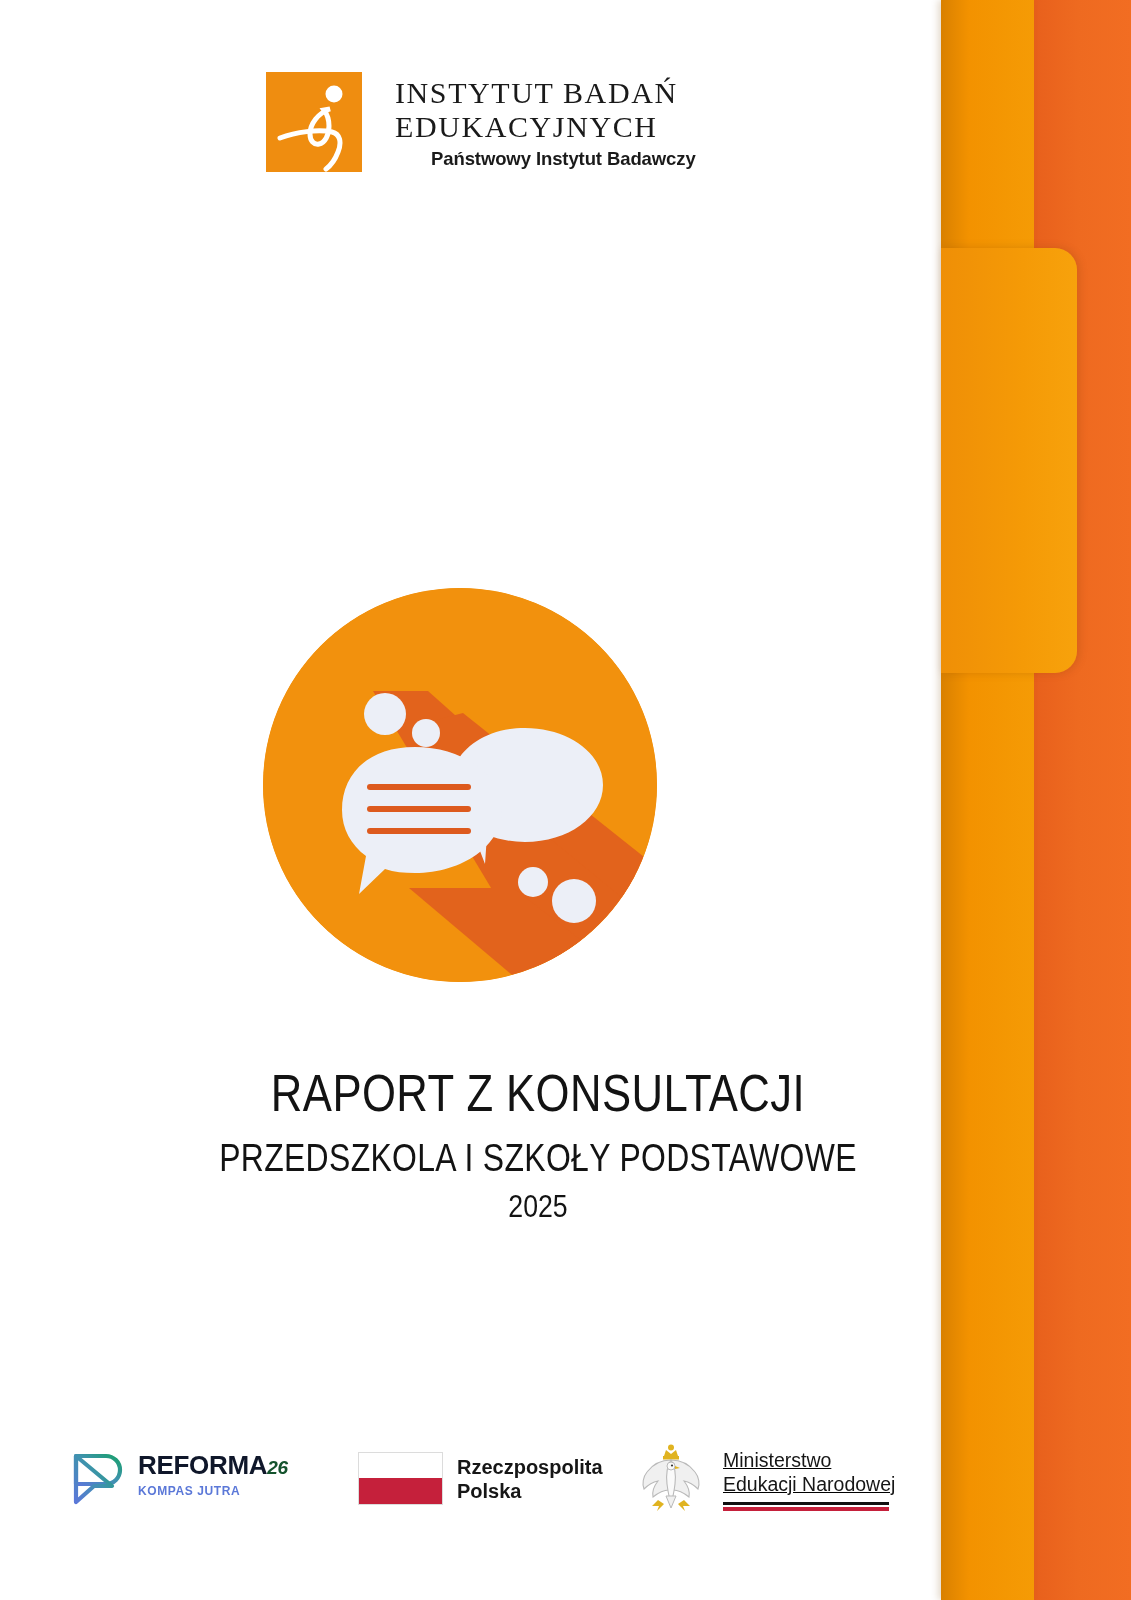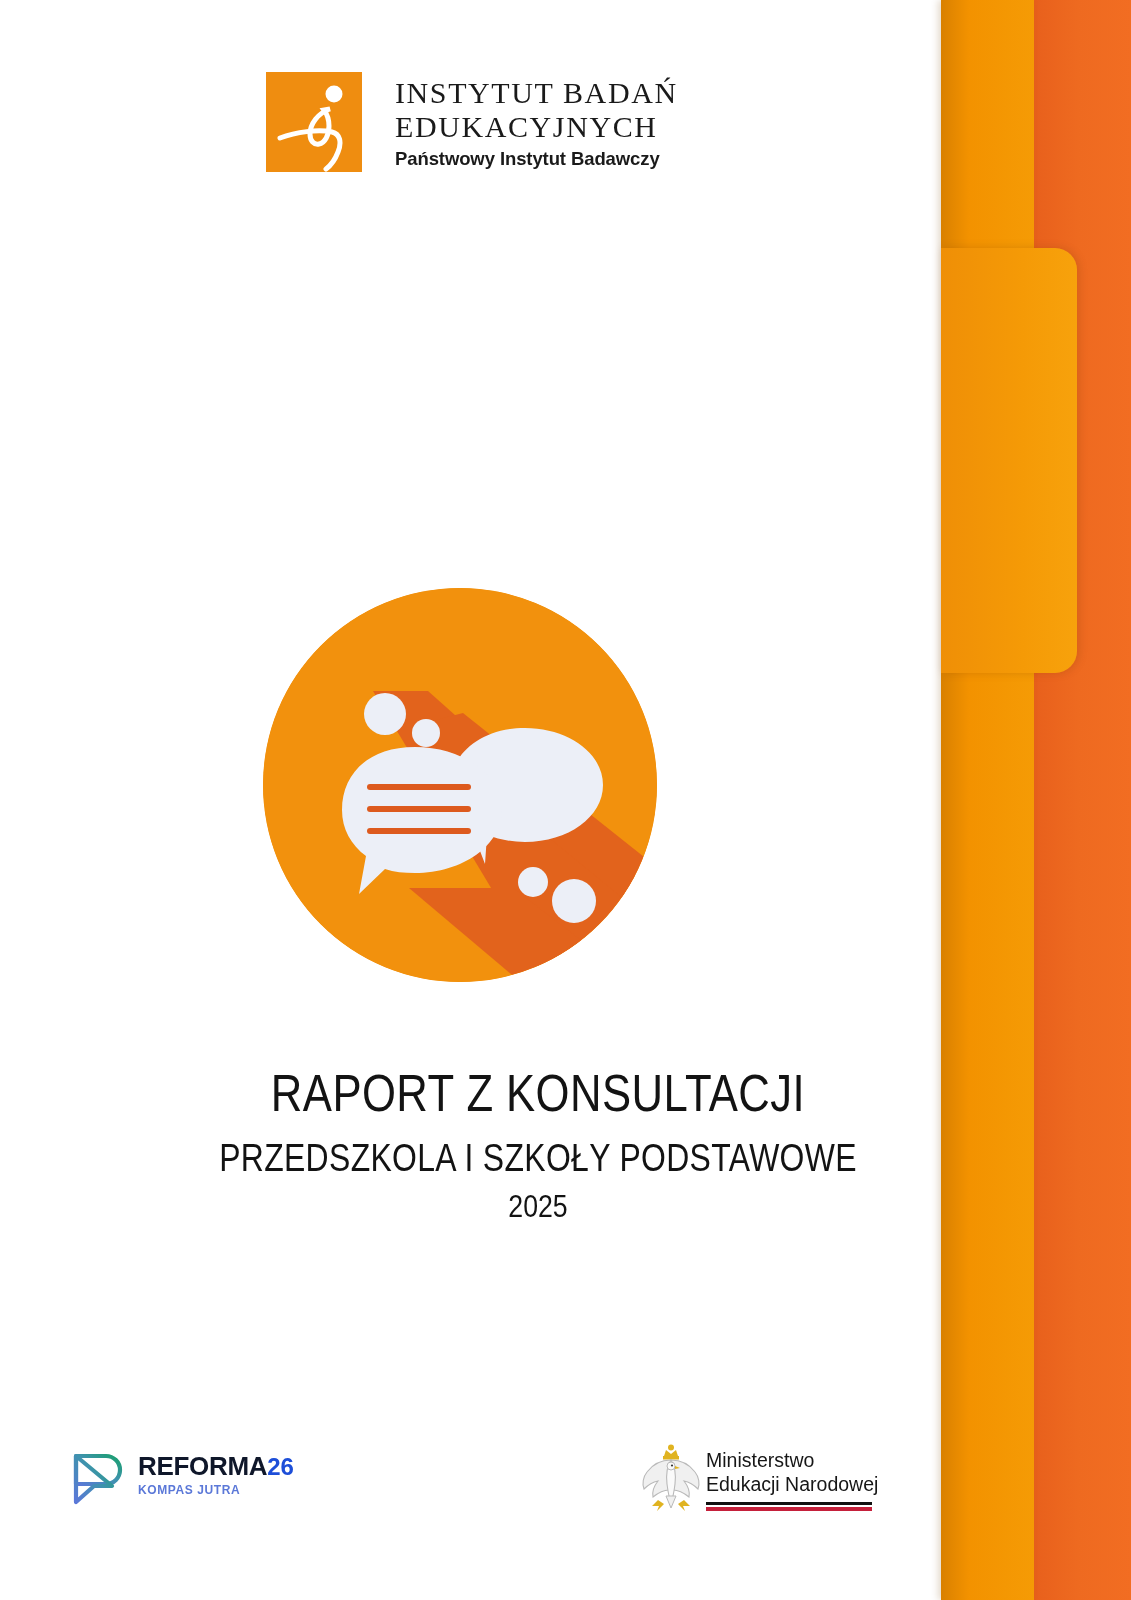--- a/index.html
+++ b/index.html
@@ -78,20 +78,21 @@
     white-space: nowrap;
   }
   .logo-line3 {
     font-family: "Liberation Sans", sans-serif;
     font-size: 18.5px;
     font-weight: bold;
     color: #1a1a1a;
     letter-spacing: -0.1px;
     margin-top: 5px;
     white-space: nowrap;
+    margin-left: 36px;
   }
 
   
   .title-wrap {
     position: absolute;
     top: 352px;
     left: 0;
     width: 941px;
     text-align: center;
   }
@@ -175,21 +176,21 @@
   .reforma-icon { width: 56px; height: 62px; flex: 0 0 auto; }
   .reforma-text { margin-left: 10px; }
   .reforma-top {
     font-size: 26px;
     font-weight: bold;
     letter-spacing: -0.3px;
     line-height: 27px;
     white-space: nowrap;
   }
   .rf-word { color: #0f172a; }
-  .rf-num  { color: #1d4ed8; font-weight: bold; font-size: 24px; }
+  .rf-num  { color: #14532d; font-weight: bold; font-size: 19px; font-style: italic; }
   .reforma-bot {
     font-size: 12px;
     font-weight: bold;
     letter-spacing: 0.6px;
     line-height: 21px;
     color: #5b78d8;
     white-space: nowrap;
   }
 
   
@@ -207,21 +208,21 @@
     font-size: 20px;
     font-weight: bold;
     line-height: 24px;
     color: #161616;
     white-space: nowrap;
   }
 
   
   .minist { left: 578px; top: 10px; }
   .eagle { width: 62px; height: 74px; flex: 0 0 auto; }
-  .minist-right { margin-left: 4px; }
+  .minist-right { margin-left: 21px; text-decoration: underline; }
   .minist-text {
     font-size: 19.5px;
     font-weight: normal;
     line-height: 24px;
     color: #161616;
     white-space: nowrap;
   }
   .minist-bars { margin-top: 6px; width: 166px; }
   .bar-black { height: 3px; background: #111111; }
   .bar-red   { height: 4px; background: #c5203b; margin-top: 2px; }
@@ -308,20 +309,27 @@
           <path d="M4 10 H34 A14 14 0 0 1 34 38 H4 Z" fill="none" stroke="url(#rfgrad)" stroke-width="4.2" stroke-linejoin="round"></path>
           <path d="M4 10 L40 40 L22 40 L4 56 Z" fill="none" stroke="url(#rfgrad)" stroke-width="4.2" stroke-linejoin="round"></path>
         </svg>
       </div>
       <div class="reforma-text">
         <div class="reforma-top"><span class="rf-word">REFORMA</span><span class="rf-num">26</span></div>
         <div class="reforma-bot">KOMPAS JUTRA</div>
       </div>
     </div>
 
+    <div class="foot-item rzecz">
+      <div class="flag"></div>
+      <div class="rzecz-text">
+        <div>Rzeczpospolita</div>
+        <div>Polska</div>
+      </div>
+    </div>
 
     <div class="foot-item minist">
       <div class="eagle">
         <svg width="62" height="74" viewBox="0 0 62 74" xmlns="http://www.w3.org/2000/svg">
 
           <path d="M24 14 L26 8 L31 12 L36 8 L38 14 Z" fill="#e0b320"></path>
           <circle cx="31" cy="5.5" r="3" fill="#e0b320"></circle>
           <rect x="23" y="14" width="16" height="3.5" fill="#e0b320"></rect>
 
           <path d="M31 18 C22 18 13 22 7 30 C3 35 2 42 4 47 C8 43 13 40 18 39

